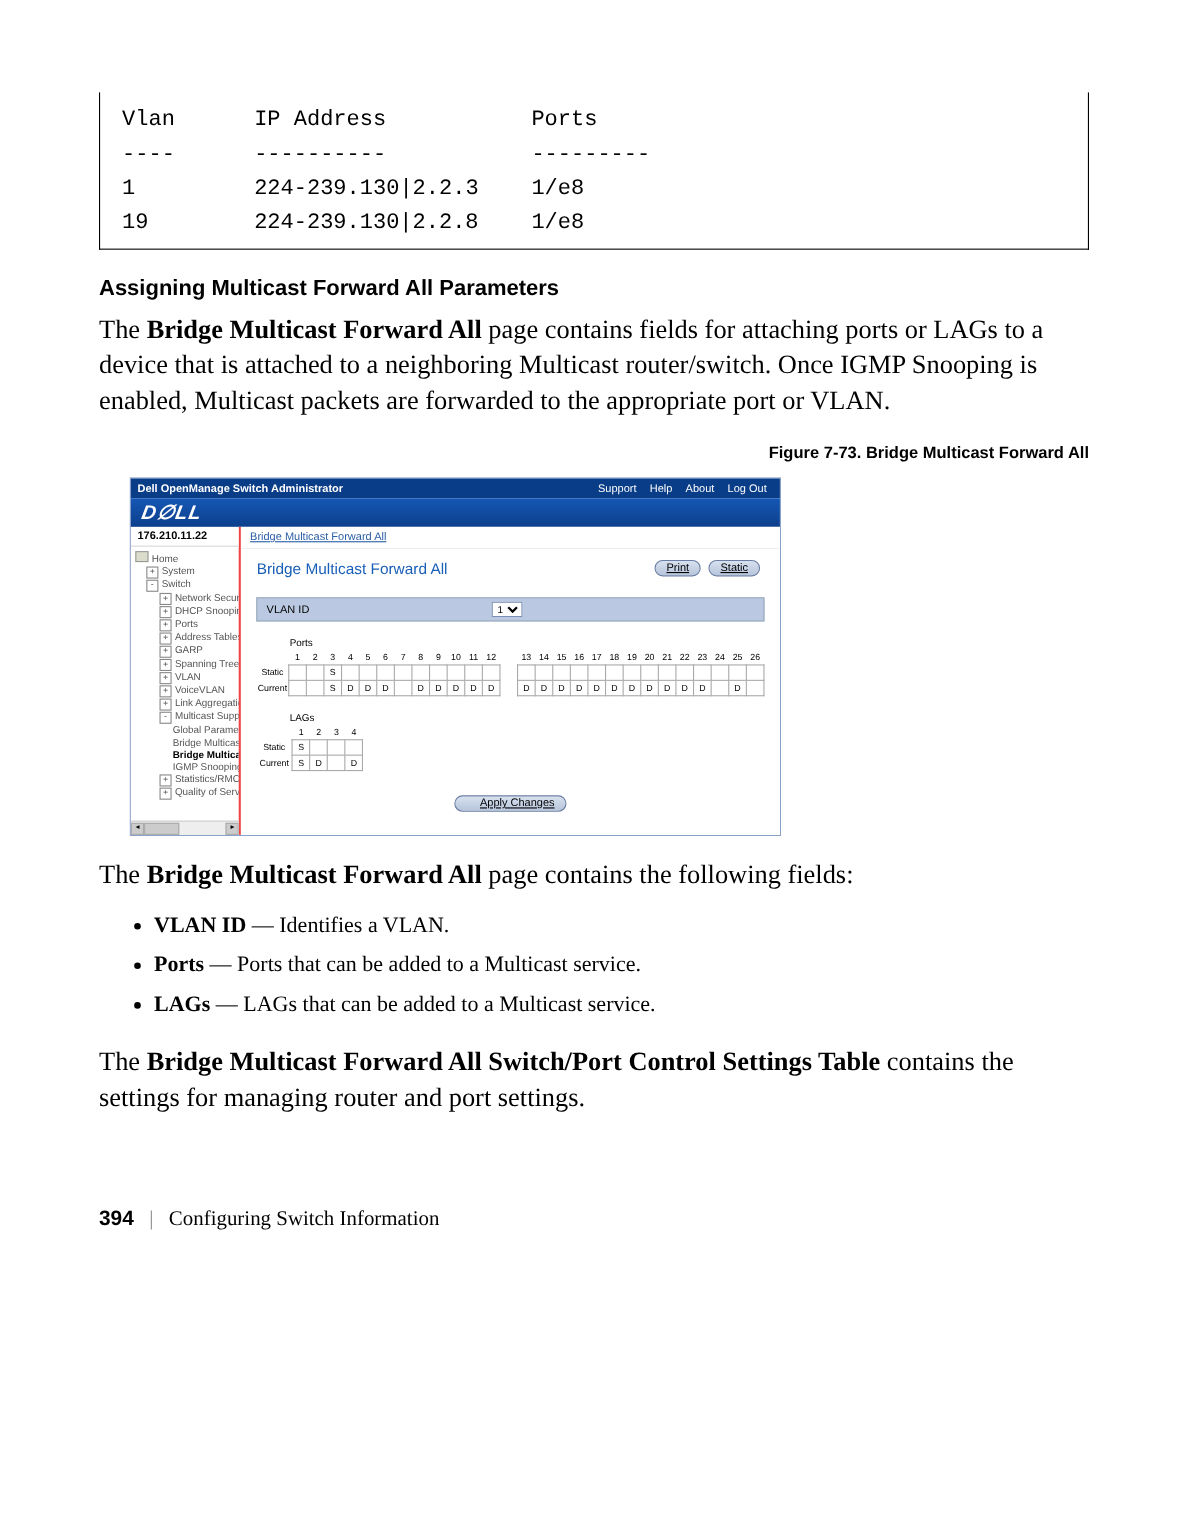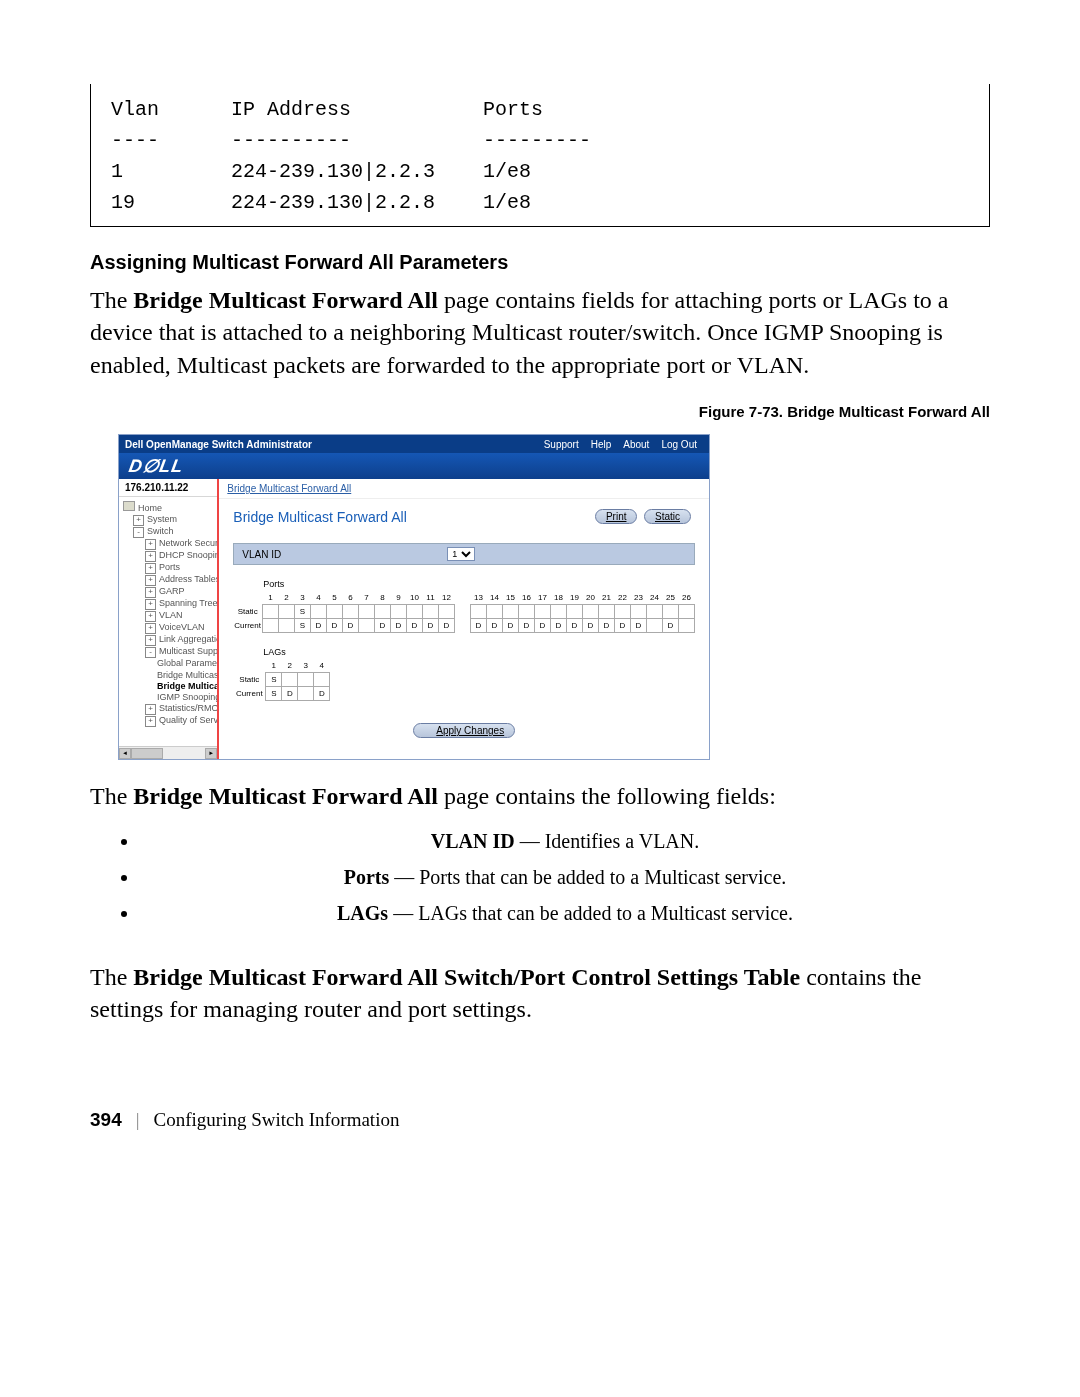--- a/index.html
+++ b/index.html
@@ -125,21 +125,21 @@
 
   .grid-block { margin-top:14px; }
   .grid-title { font-size:9px; margin-left:30px; margin-bottom:2px; }
   .port-grid { border-collapse: collapse; font-size:8px; }
   .port-grid th, .port-grid td { border:1px solid #aaa; text-align:center; min-width:13px; height:13px; padding:0 1px; background:#fff; }
   .port-grid th { border:none; font-weight:normal; }
   .row-label { font-size:8px; text-align:left; padding-right:4px; border:none !important; width:30px; }
   .gap-col { border:none !important; width:10px; }
   .btn-hold { text-align:center; margin-top:22px; }
 
-  ul.bullets { margin: 6px 0 32px 0; padding-left: 50px; font-size:20px; line-height:1.6;text-align:center; }
+  ul.bullets { margin: 6px 0 21px 0; padding-left: 50px; font-size:20px; line-height:1.6; }
   ul.bullets li { margin-bottom: 4px; }
   ul.bullets b { font-weight:bold; }
 
   .footer {
     margin-top: 84px;
     font-size: 19px;
     display:flex;
     align-items:center;
   }
   .footer .pn { font-family: Arial, sans-serif; font-weight:bold; margin-right:14px; }

